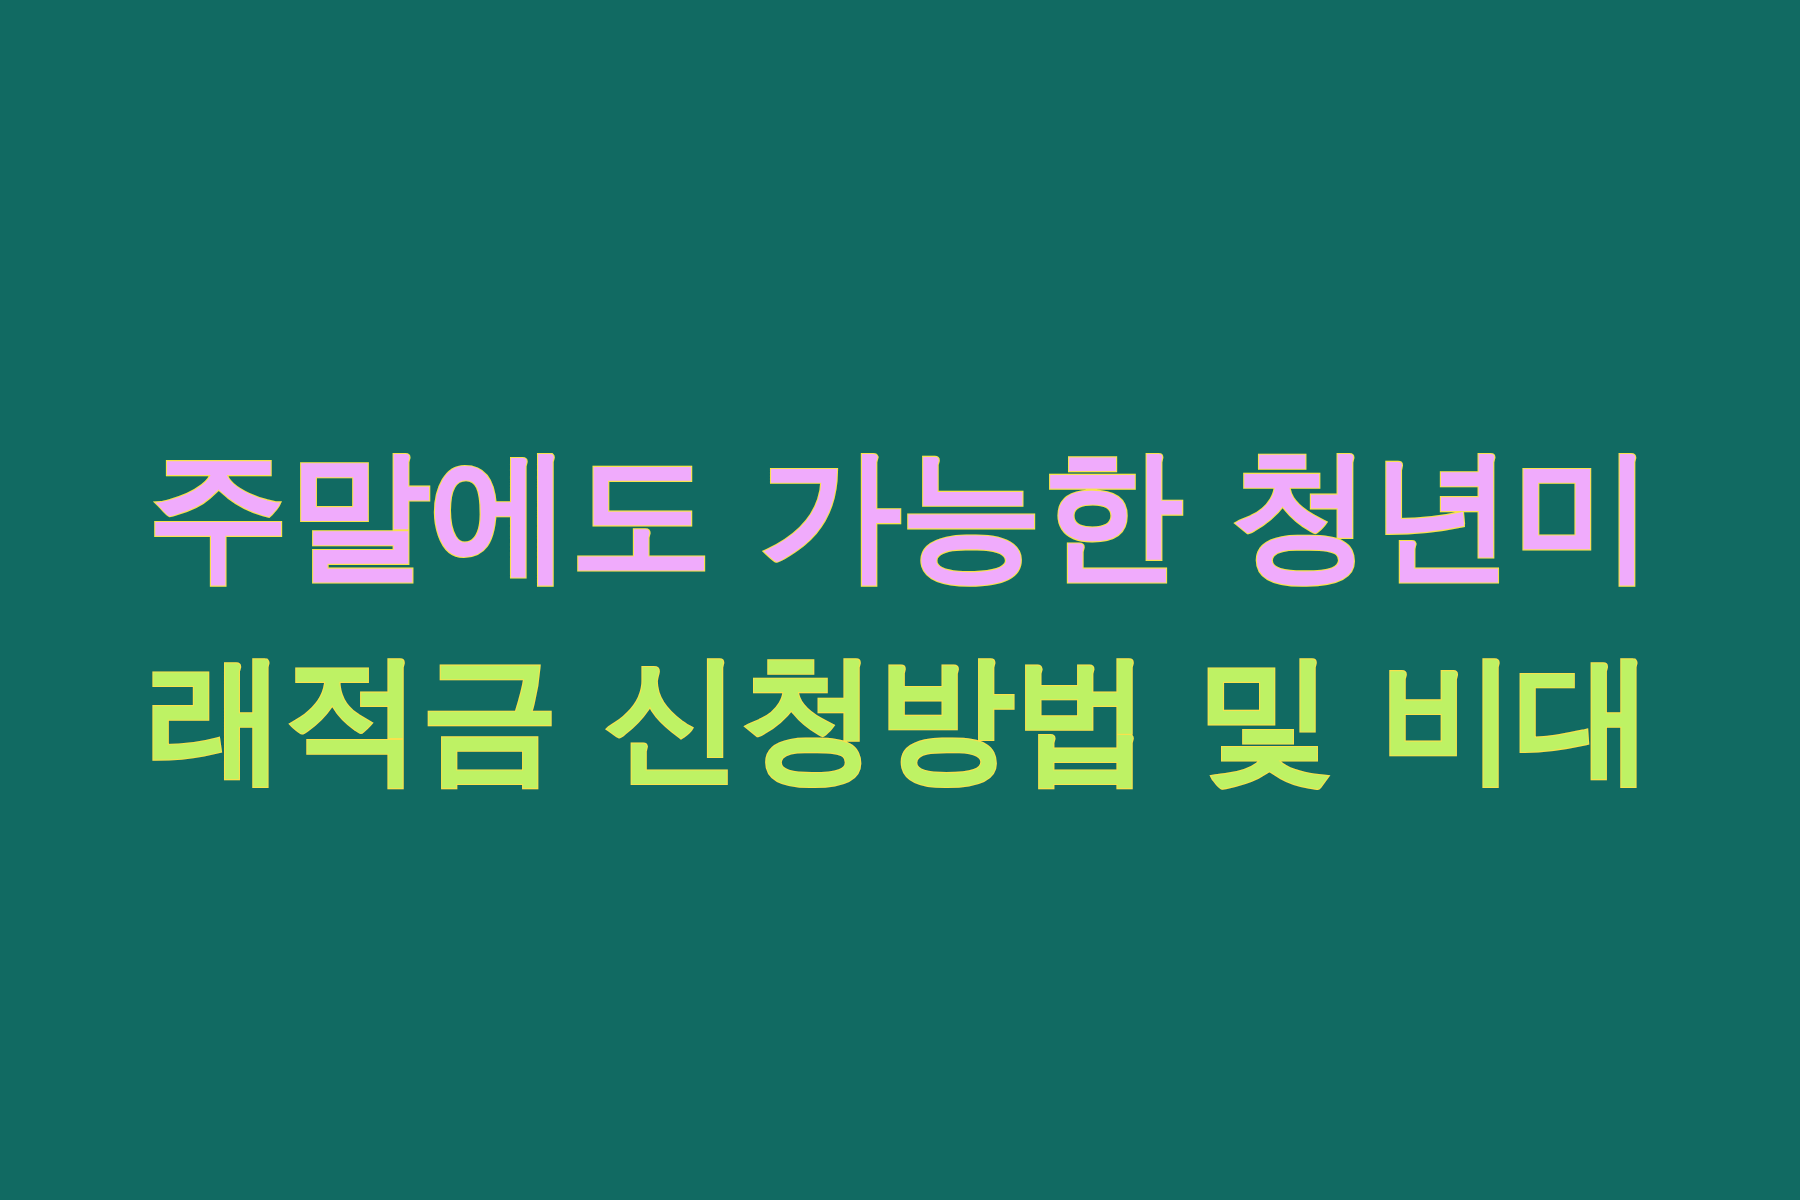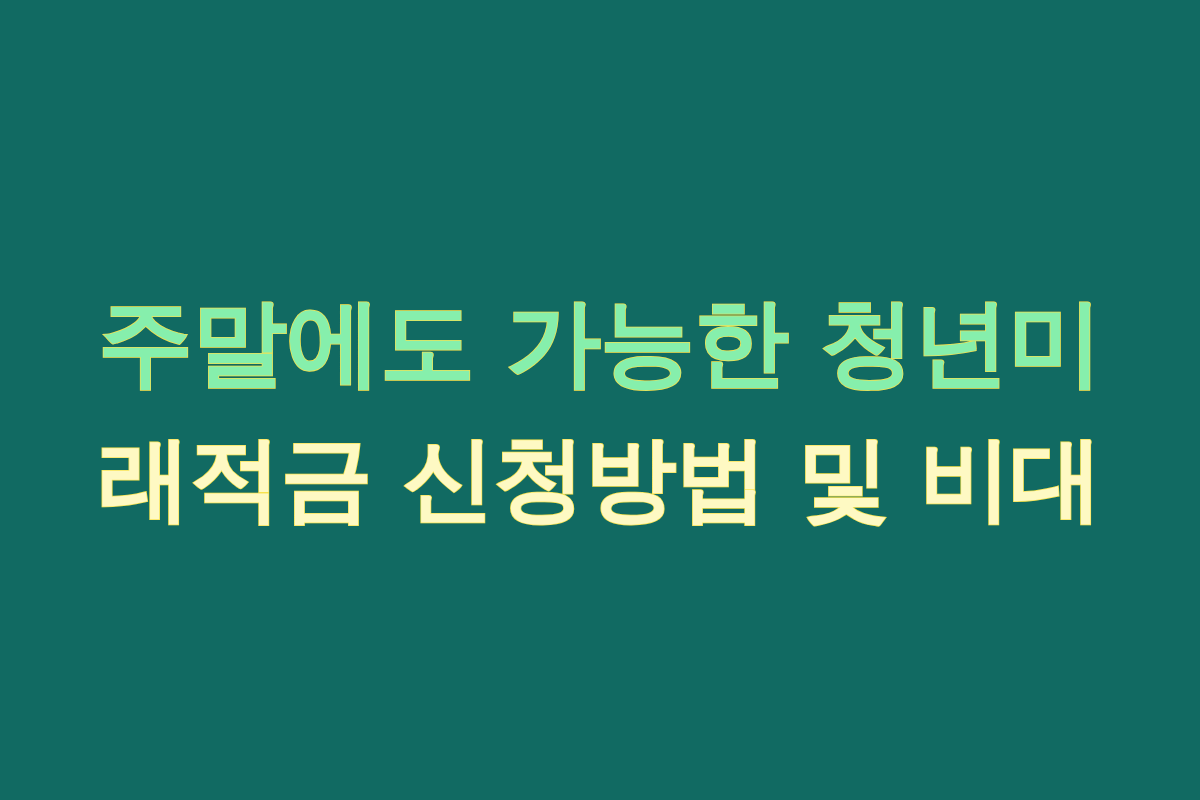--- a/index.html
+++ b/index.html
@@ -51,20 +51,20 @@
     text-rendering: geometricPrecision;
   }
 </style>
 </head>
 <body>
 
 <div id="thumbnail-canvas" style="background-color: rgb(17, 106, 98);">
 
   <div id="title-block">
 
-    <span class="title-line" style="color: #86efac; -webkit-text-stroke-color: rgb(248, 226, 77); font-size: 95px;">주말에도 가능한 청년미</span>
+    <span class="title-line" style="color: #f0abfc; -webkit-text-stroke-color: rgb(248, 226, 77); font-size: 95px;">주말에도 가능한 청년미</span>
 
-    <span class="title-line" style="color: #fef9c3; -webkit-text-stroke-color: rgb(248, 226, 77); font-size: 92px;">래적금 신청방법 및 비대</span>
+    <span class="title-line" style="color: #bef264; -webkit-text-stroke-color: rgb(248, 226, 77); font-size: 92px;">래적금 신청방법 및 비대</span>
 
 
   </div>
 
 </div>
 
 </body></html>

